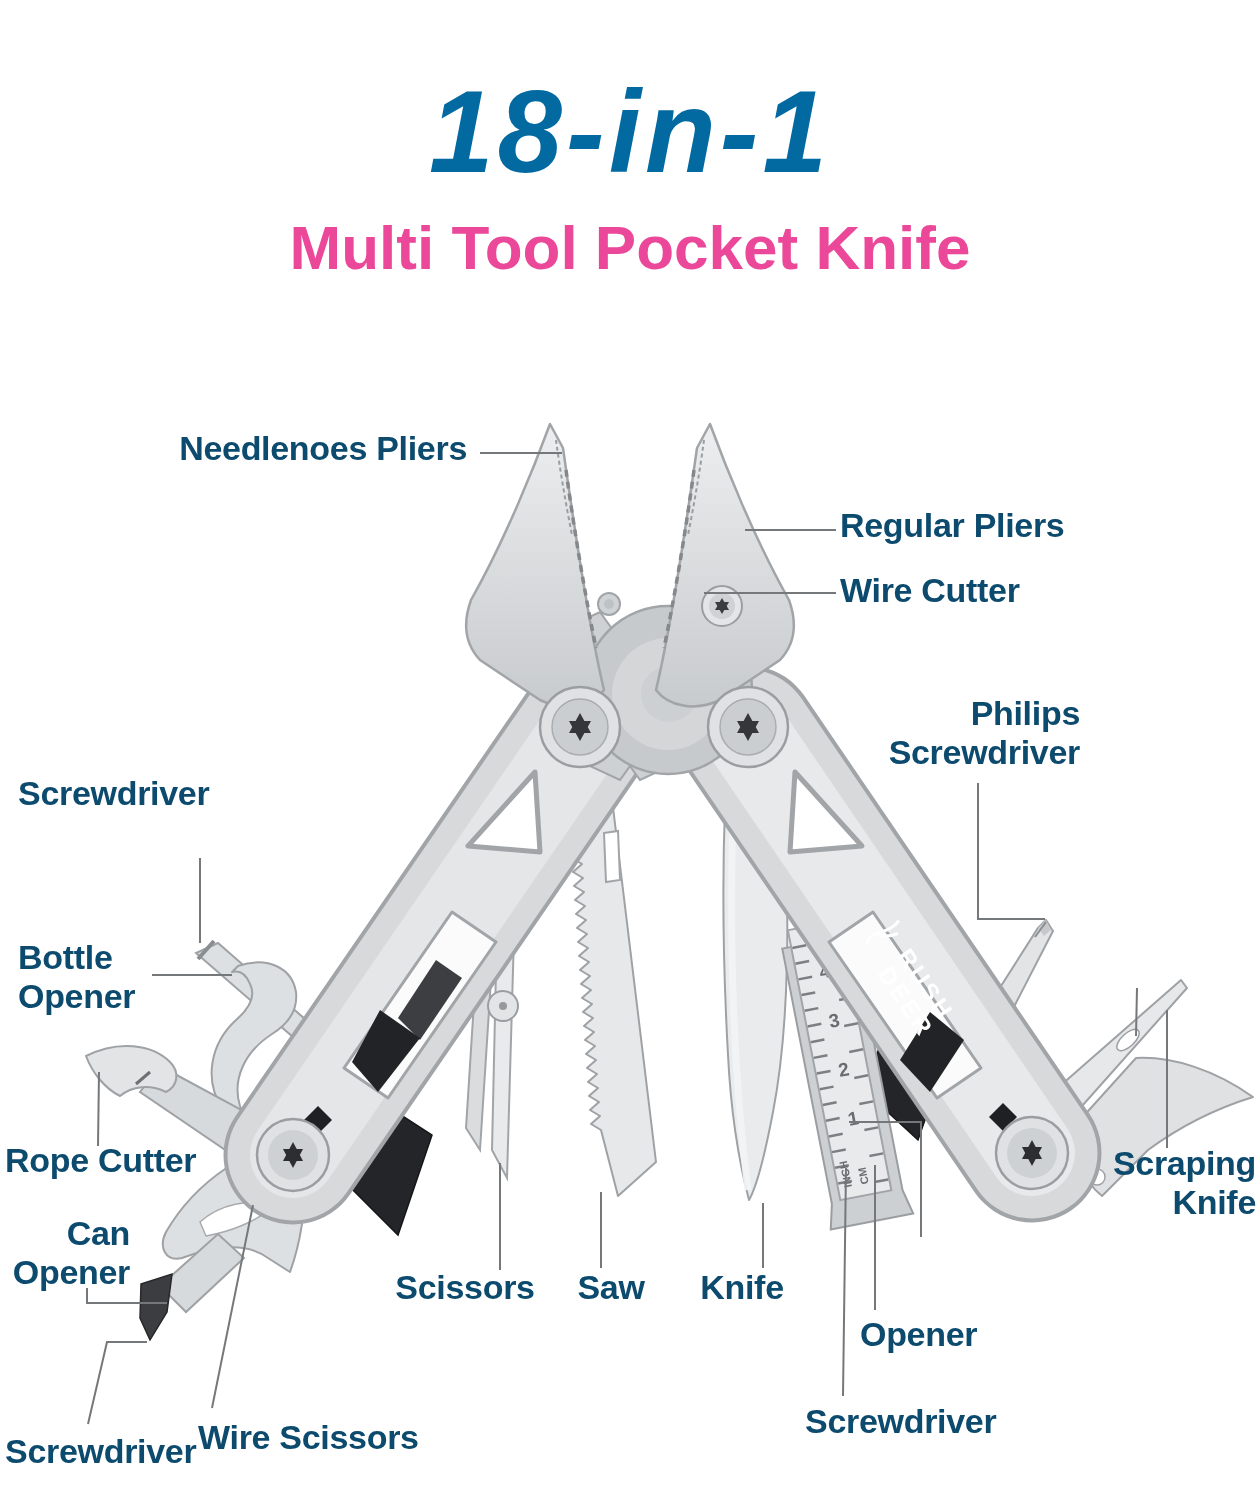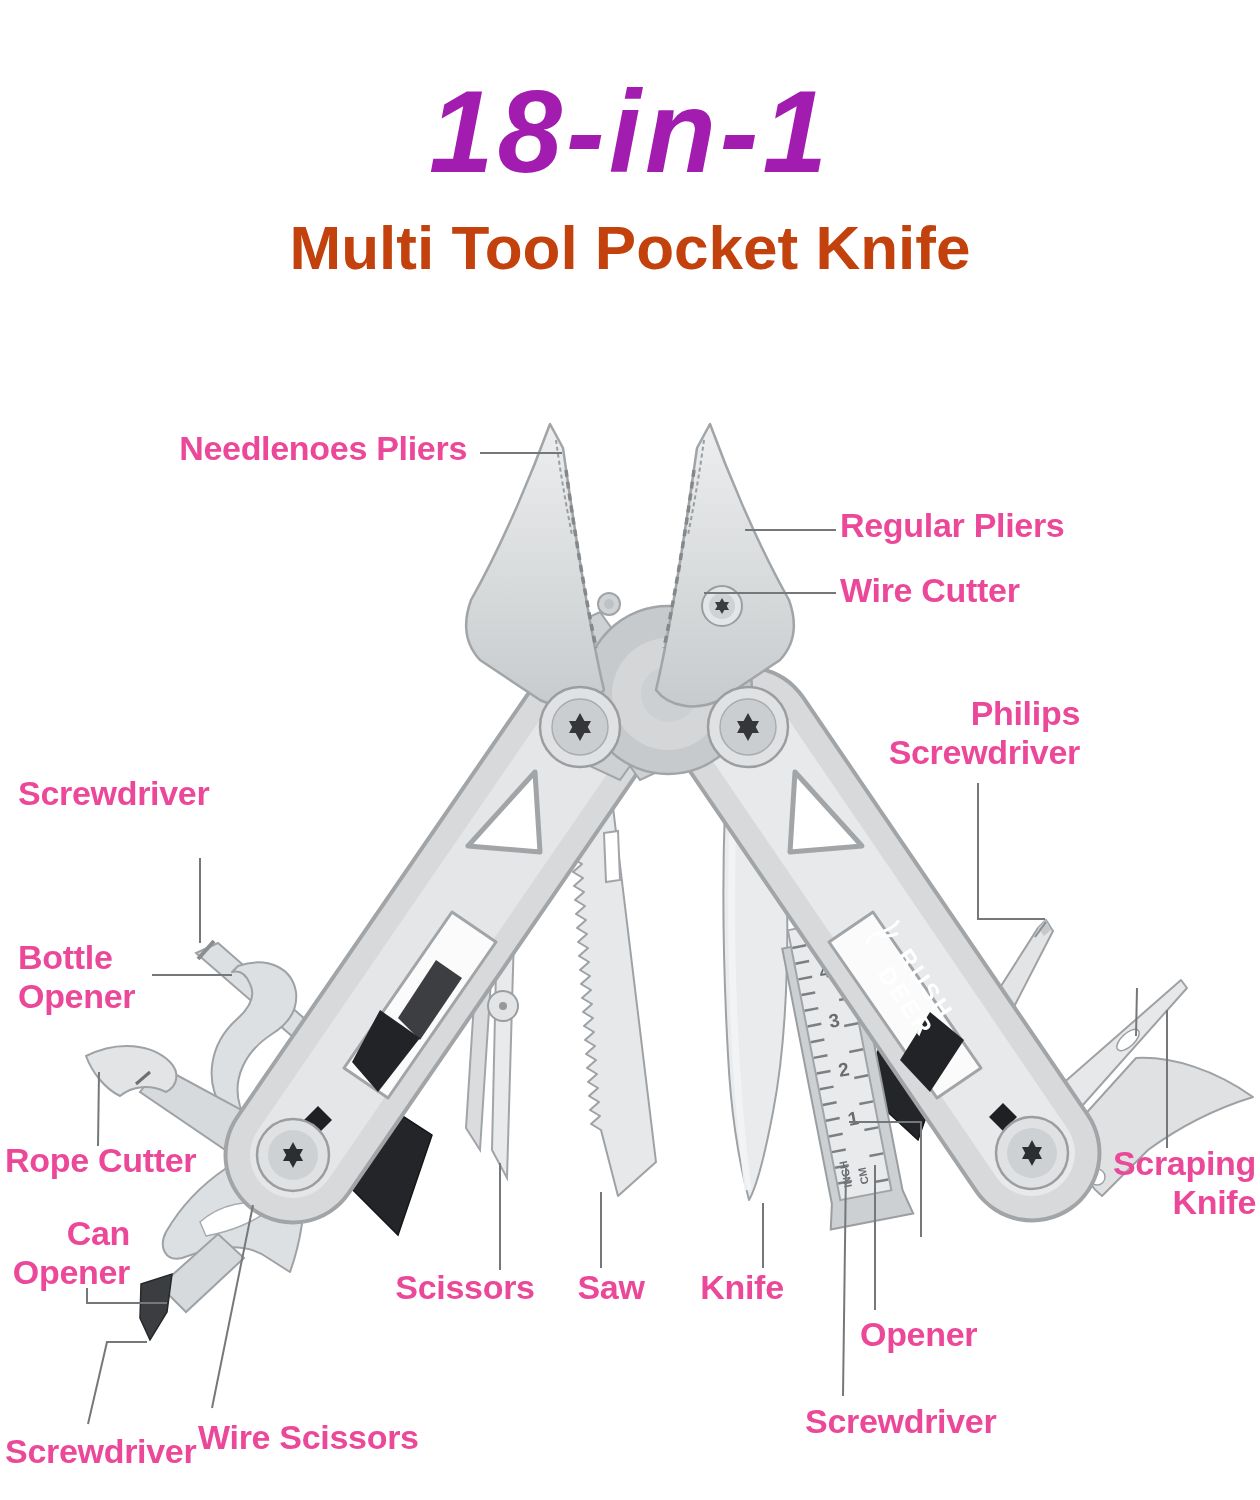--- a/index.html
+++ b/index.html
@@ -1,23 +1,23 @@
 <!DOCTYPE html>
 <html><head>
 <meta charset="utf-8">
 <style>
   html,body{margin:0;padding:0;background:#ffffff;}
   .page{position:relative;width:1260px;height:1500px;background:#ffffff;overflow:hidden;
         font-family:"Liberation Sans", sans-serif;}
   .title{position:absolute;top:-4px;left:0;width:100%;text-align:center;
-         font:italic 800 116px/116px "Liberation Sans", sans-serif;color:#a21caf;letter-spacing:4px;}
+         font:italic 800 116px/116px "Liberation Sans", sans-serif;color:#0369a1;letter-spacing:4px;}
   .subtitle{position:absolute;top:160px;left:0;width:100%;text-align:center;
-         font:800 62px/74px "Liberation Sans", sans-serif;color:#c2410c;letter-spacing:0px;}
+         font:800 62px/74px "Liberation Sans", sans-serif;color:#ec4899;letter-spacing:0px;}
   .tool-svg{position:absolute;left:0;top:0;width:1260px;height:1500px;}
-  .label{position:absolute;font:700 34px/39px "Liberation Sans", sans-serif;color:#ec4899;
+  .label{position:absolute;font:700 34px/39px "Liberation Sans", sans-serif;color:#0c4a6e;
          letter-spacing:-0.3px;white-space:nowrap;}
   .label .ln{display:block;}
   .ar{text-align:right;}
   .ac{transform:translateX(-50%);text-align:left;}
 </style>
 </head>
 <body>
 
 <div class="page">
 

